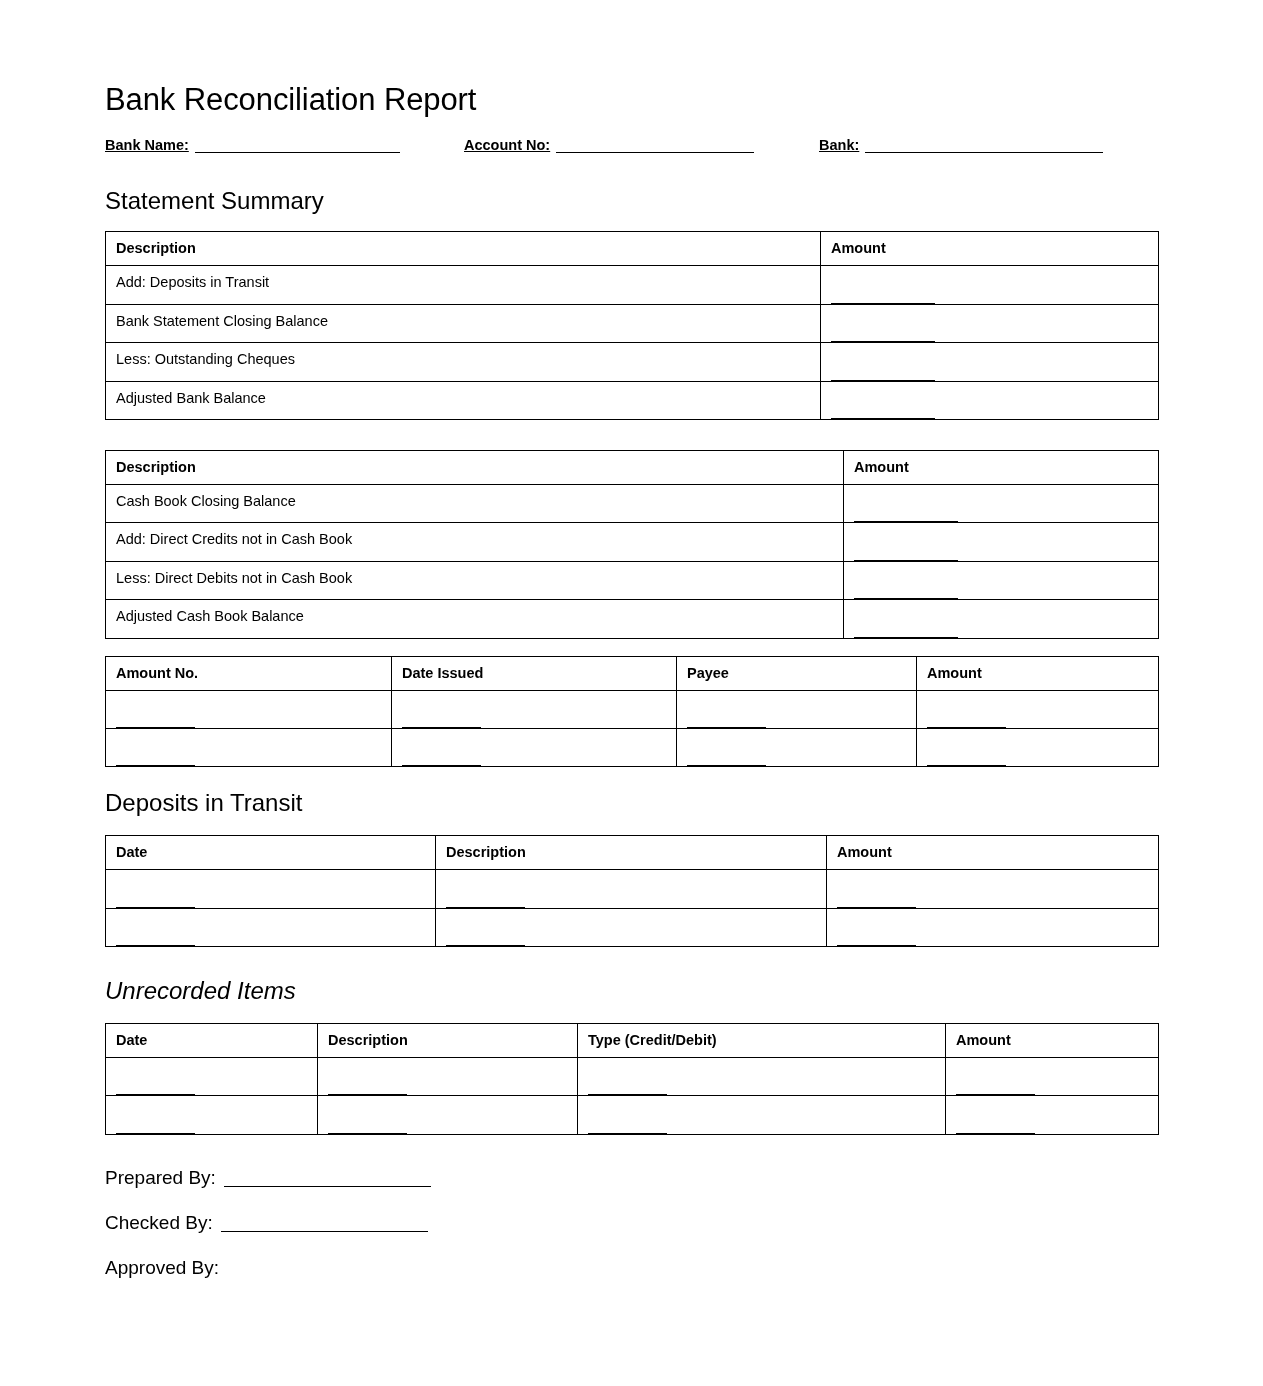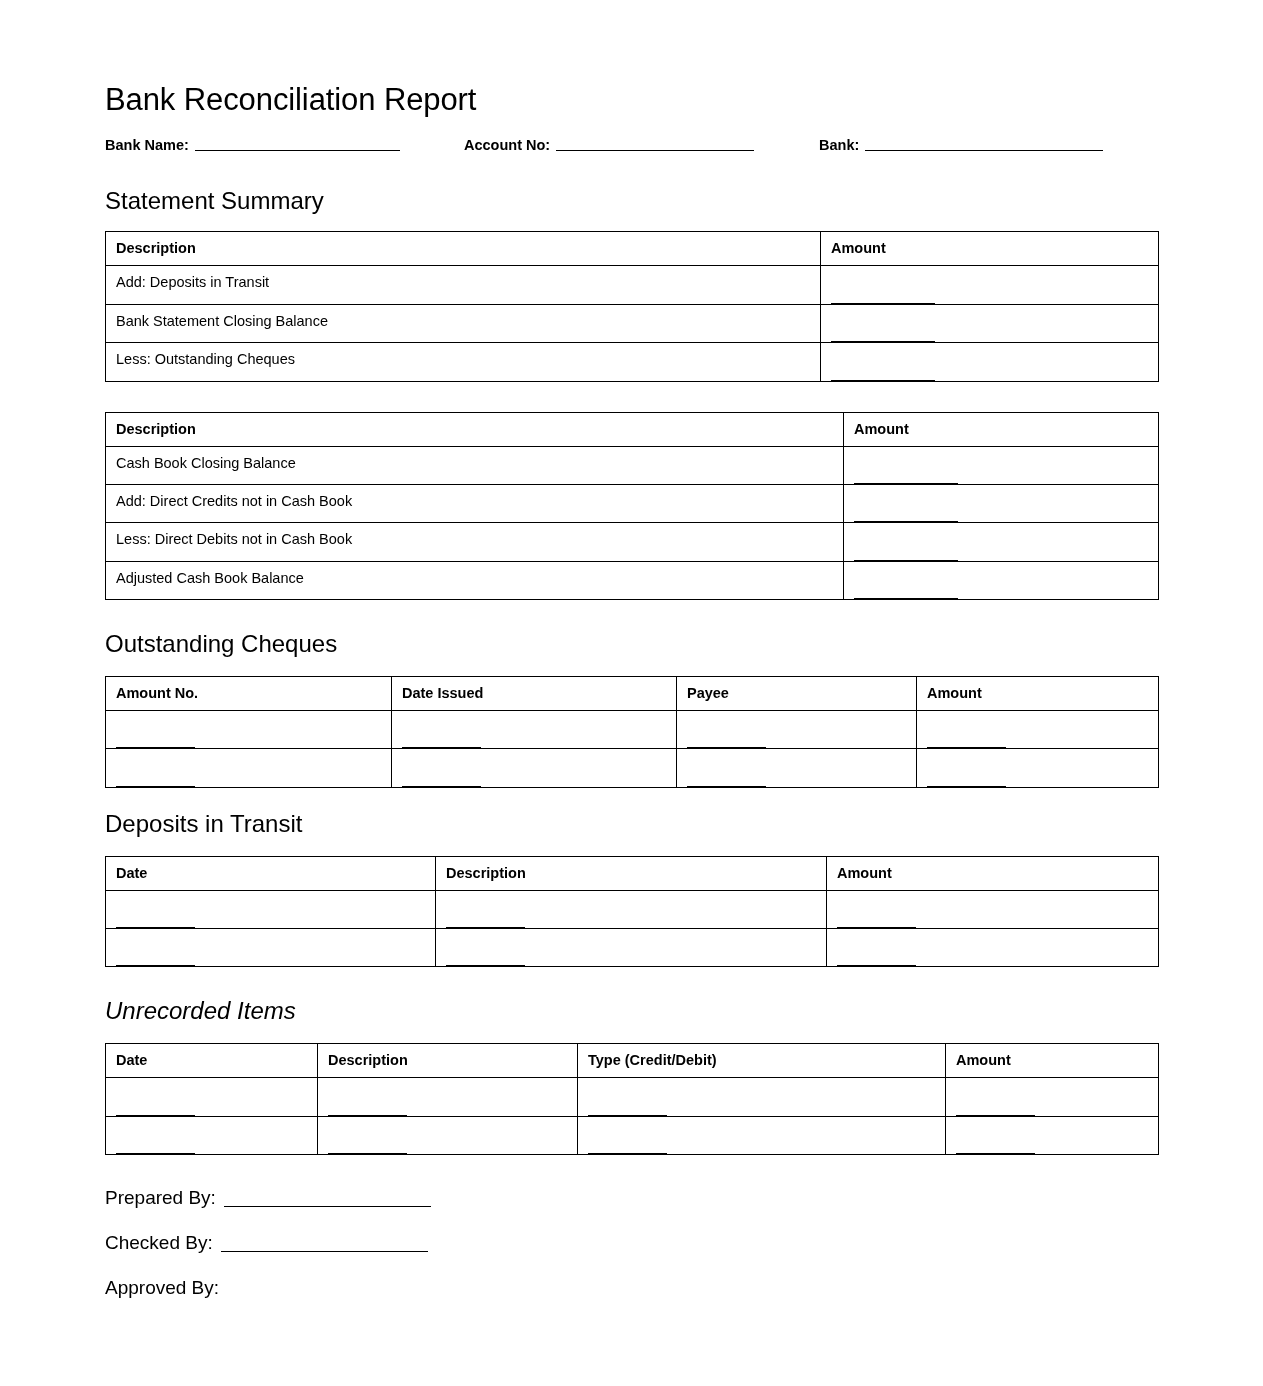--- a/index.html
+++ b/index.html
@@ -42,21 +42,22 @@
     height: 24px;
     position: relative;
     font-size: 14.5px;
     font-weight: bold;
   }
   .meta-field {
     position: absolute;
     top: 0;
     white-space: nowrap;
     display: flex;
-    align-items: flex-start;
+    align-items: flex-end;
+    text-decoration: underline;
   }
   .meta-field .mf-label { font-weight: bold; }
   .meta-blank {
     display: inline-block;
     border-bottom: 1.6px solid #000;
     height: 13px;
     margin-left: 6px;
   }
   .mf-bank { left: 0; }
   .mf-bank .meta-blank { width: 205px; }
@@ -202,20 +203,28 @@
           </td>
         </tr>
         <tr>
           <td>
             <div class="cell-inner">Less: Outstanding Cheques</div>
           </td>
           <td>
             <div class="cell-inner blank-cell"><span class="blank-line w-long"></span></div>
           </td>
         </tr>
+        <tr>
+          <td>
+            <div class="cell-inner">Adjusted Bank Balance</div>
+          </td>
+          <td>
+            <div class="cell-inner blank-cell"><span class="blank-line w-long"></span></div>
+          </td>
+        </tr>
       </tbody>
     </table>
 
     <table class="doc-table tbl-summary-2">
       <colgroup>
           <col style="width:738px">
           <col style="width:315px">
         </colgroup>
       <thead>
         <tr>
@@ -256,21 +265,20 @@
           <td>
             <div class="cell-inner">Adjusted Cash Book Balance</div>
           </td>
           <td>
             <div class="cell-inner blank-cell"><span class="blank-line w-long"></span></div>
           </td>
         </tr>
       </tbody>
     </table>
 
-    <h2 class="section-heading sh-outstanding">Outstanding Cheques</h2>
 
     <table class="doc-table tbl-cheques">
       <colgroup>
           <col style="width:286px">
           <col style="width:285px">
           <col style="width:240px">
           <col style="width:242px">
         </colgroup>
       <thead>
         <tr>

